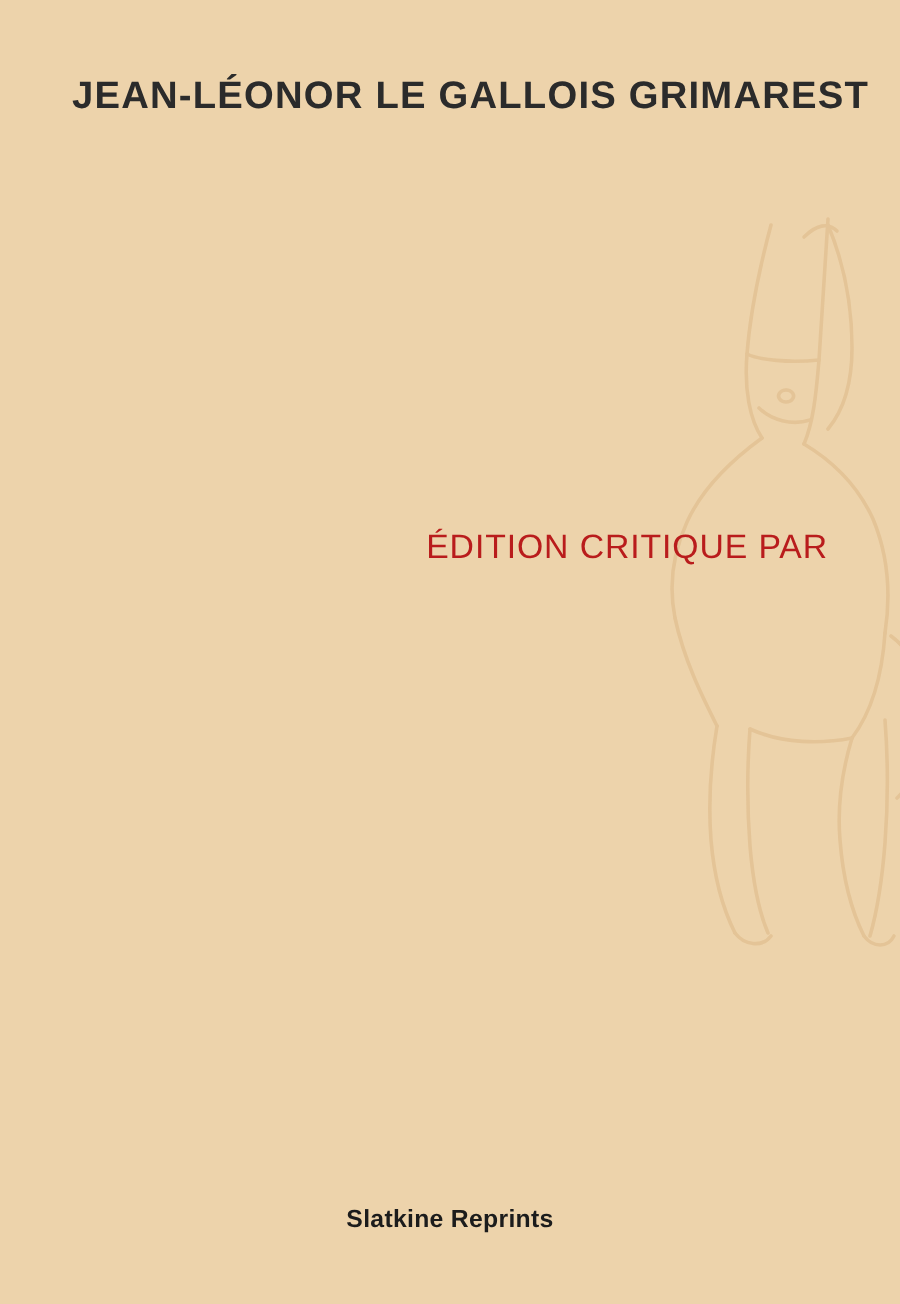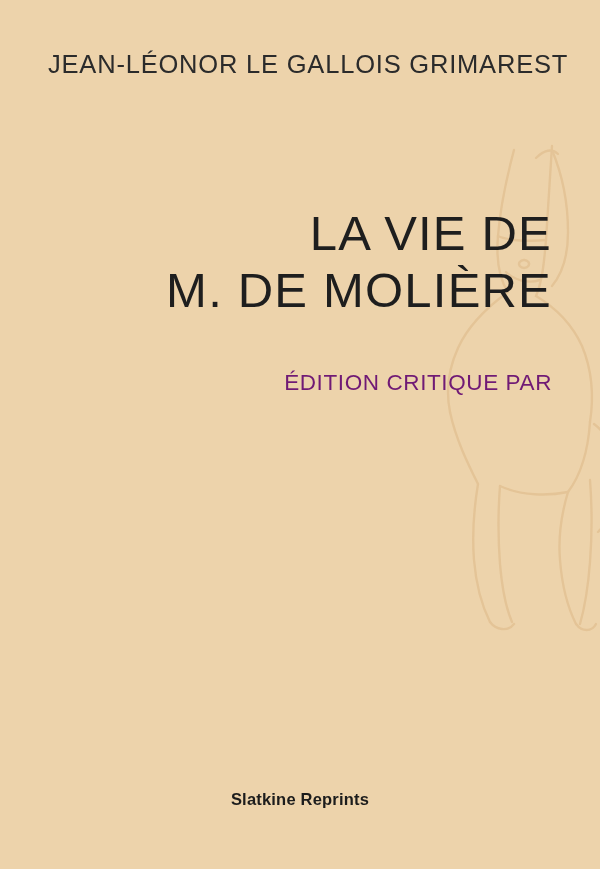--- a/index.html
+++ b/index.html
@@ -34,55 +34,55 @@
   }
 
   .author {
     position: absolute;
     top: 50px;
     left: 48px;
     right: 60px;
     font-size: 25.5px;
     letter-spacing: 0.8px;
     color: #2b2b2b;
-    font-weight: 400;
+    font-weight: 700;
     white-space: nowrap;
   }
 
   .title {
     position: absolute;
     top: 205px;
     left: 40px;
     right: 48px;
     text-align: right;
     color: #1e1e1e;
     font-size: 49px;
     line-height: 1.17;
     letter-spacing: 1.2px;
     font-weight: 400;
   }
   .title-line { display: block; }
 
   .subtitle {
     position: absolute;
-    top: 368px;
+    top: 350px;
     left: 40px;
     right: 48px;
     text-align: right;
-    color: #701a75;
+    color: #b91c1c;
     font-size: 22.5px;
     line-height: 1.35;
     letter-spacing: 0.6px;
     font-weight: 400;
   }
   .subtitle-line { display: block; }
 
   .publisher {
     position: absolute;
-    bottom: 60px;
+    bottom: 46px;
     left: 0;
     right: 0;
     text-align: center;
     color: #1c1c1c;
     font-size: 16.5px;
     font-weight: 700;
     letter-spacing: 0.2px;
   }
 </style>
 </head>
@@ -119,24 +119,20 @@
       <path d="M200 346 C222 356 248 356 268 352"></path>
 
       <path d="M294 284 C310 296 320 318 318 344 C316 366 308 382 298 392"></path>
 
       <path d="M252 10 C262 34 268 62 268 92 C268 116 262 134 252 146"></path>
     </g>
   </svg>
 
   <div class="author">JEAN-LÉONOR LE GALLOIS GRIMAREST</div>
 
-  <div class="title">
-    <span class="title-line">LA VIE DE</span>
-    <span class="title-line">M. DE MOLIÈRE</span>
-  </div>
 
   <div class="subtitle">
     <span class="subtitle-line">ÉDITION CRITIQUE PAR</span>
   </div>
 
   <div class="publisher">Slatkine Reprints</div>
 
 </div>
 
 </body></html>

